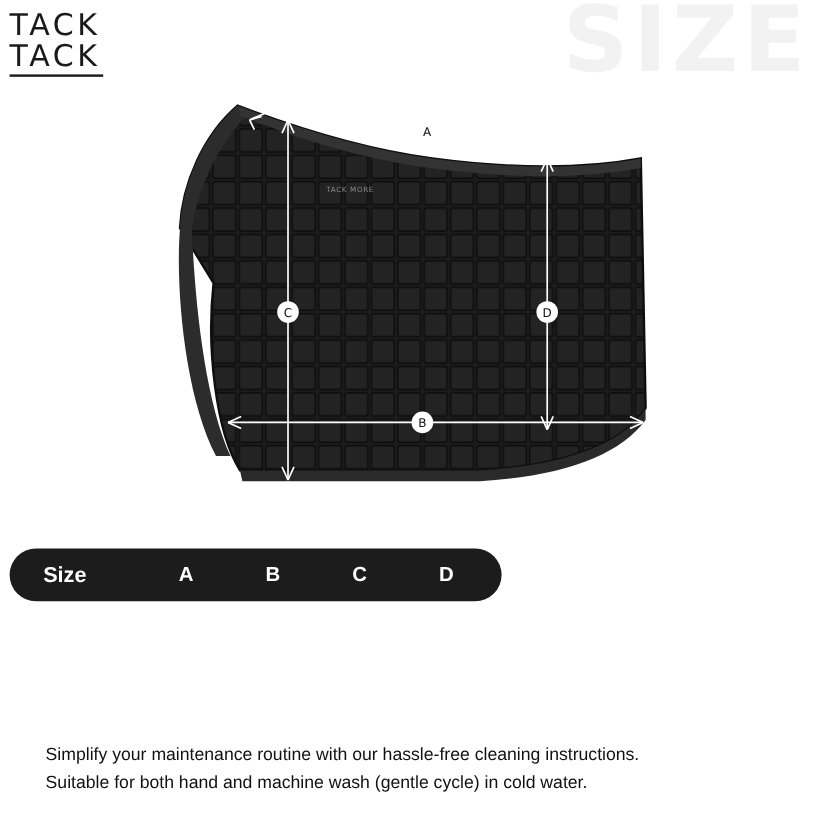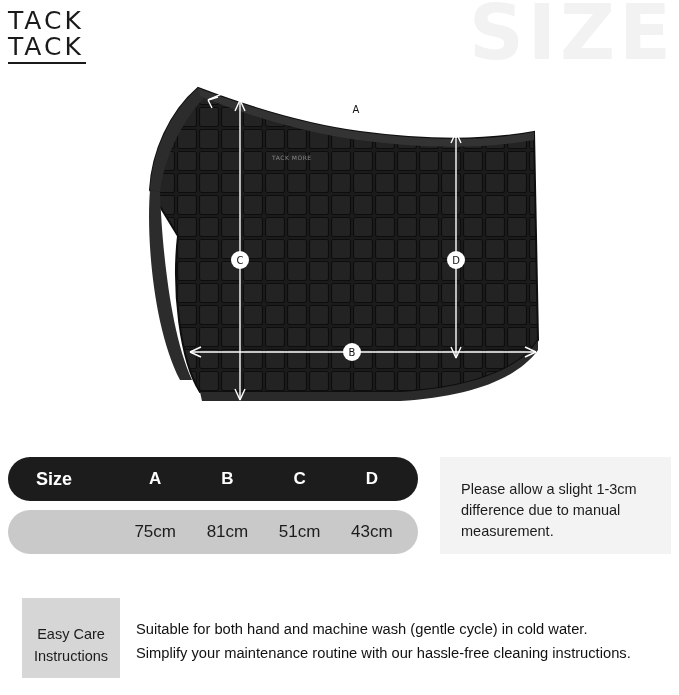--- a/index.html
+++ b/index.html
@@ -219,35 +219,23 @@
   </div>
 
   <div class="size-table">
     <div class="table-row header">
       <div class="cell first">Size</div>
       <div class="cell">A</div>
       <div class="cell">B</div>
       <div class="cell">C</div>
       <div class="cell">D</div>
     </div>
-    <div class="table-row values">
-      <div class="cell first"></div>
-      <div class="cell">75cm</div>
-      <div class="cell">81cm</div>
-      <div class="cell">51cm</div>
-      <div class="cell">43cm</div>
+  </div>
+
+
+  <div class="care">
+    <div class="care-text">
+      <div>Simplify your maintenance routine with our hassle-free cleaning instructions.</div>
+      <div>Suitable for both hand and machine wash (gentle cycle) in cold water.</div>
     </div>
   </div>
 
-  <div class="note">Please allow a slight 1-3cm difference due to manual measurement.</div>
-
-  <div class="care">
-    <div class="care-badge">
-      <div>Easy Care</div>
-      <div>Instructions</div>
-    </div>
-    <div class="care-text">
-      <div>Suitable for both hand and machine wash (gentle cycle) in cold water.</div>
-      <div>Simplify your maintenance routine with our hassle-free cleaning instructions.</div>
-    </div>
-  </div>
-
 </div>
 
 </body></html>

